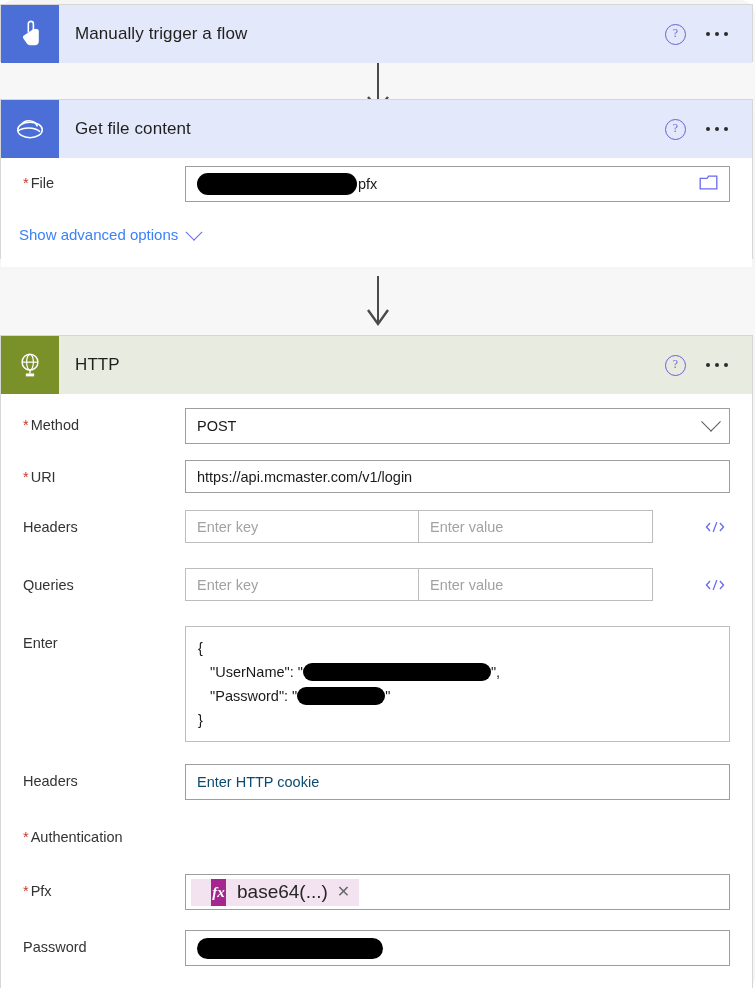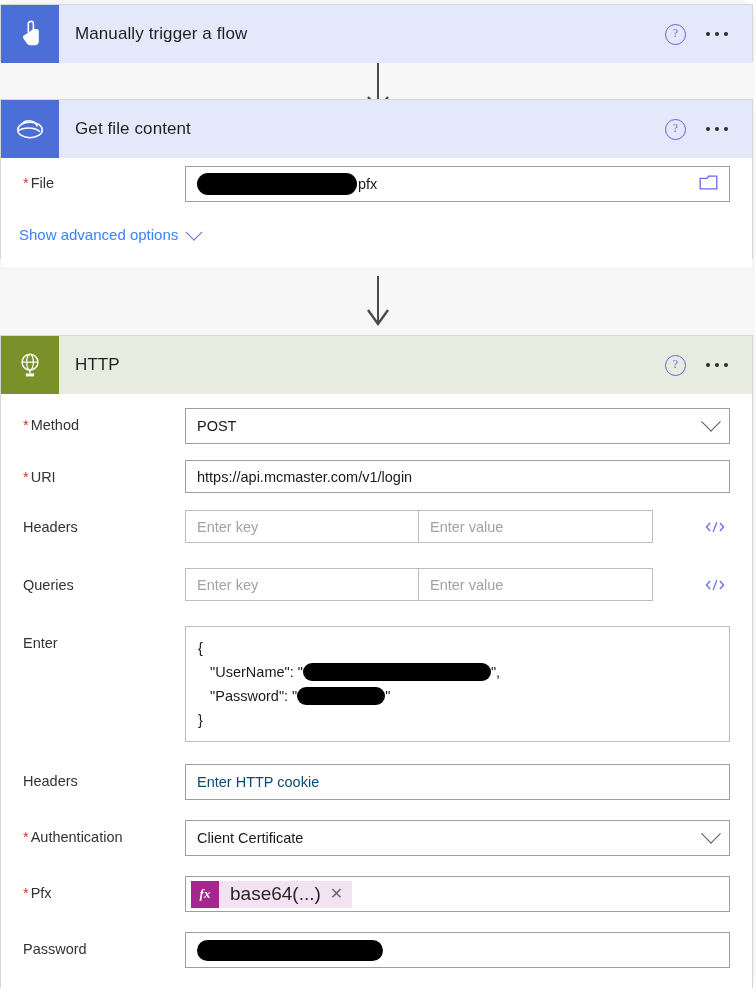--- a/index.html
+++ b/index.html
@@ -180,28 +180,28 @@
   .redact.r-pwd   { width: 186px; height: 21px; border-radius: 12px; }
 
   
   .chip {
     display: inline-flex;
     align-items: center;
     background: #f3e3f1;
     height: 27px;
   }
   .chip .fx {
-    width: 28px; height: 27px;
+    width: 15px; height: 27px;
     background: #a4268e;
     color: #fff;
     font-family: "Liberation Serif", serif;
     font-style: italic;
     font-weight: bold;
-    font-size: 13px;
-    display: flex; align-items: center; justify-content: center;
+    font-size: 15px;
+    display: flex; align-items: center; justify-content: center; margin-left: 20px;
   }
   .chip .chip-text {
     padding: 0 9px 0 11px;
     font-size: 19px;
     color: #262626;
   }
   .chip .chip-x {
     color: #6b6b6b;
     font-size: 16px;
     padding-right: 9px;
@@ -399,26 +399,20 @@
         <div class="row-label"><span>Headers</span></div>
         <div class="field">
           <div class="input tall">
               <span class="ph">Enter HTTP cookie</span>
             </div>
         </div>
       </div>
 
       <div class="row" style="padding-top:12px">
         <div class="row-label"><span class="req">*</span><span>Authentication</span></div>
-        <div class="field">
-          <div class="input select tall">
-            <span>Client Certificate</span>
-            <span class="chev"></span>
-          </div>
-        </div>
       </div>
 
       <div class="row" style="padding-top:12px">
         <div class="row-label"><span class="req">*</span><span>Pfx</span></div>
         <div class="field">
           <div class="input tall" style="padding:0 4px 0 5px">
             <span class="chip">
               <span class="fx">fx</span>
               <span class="chip-text">base64(...)</span>
               <span class="chip-x">✕</span>

